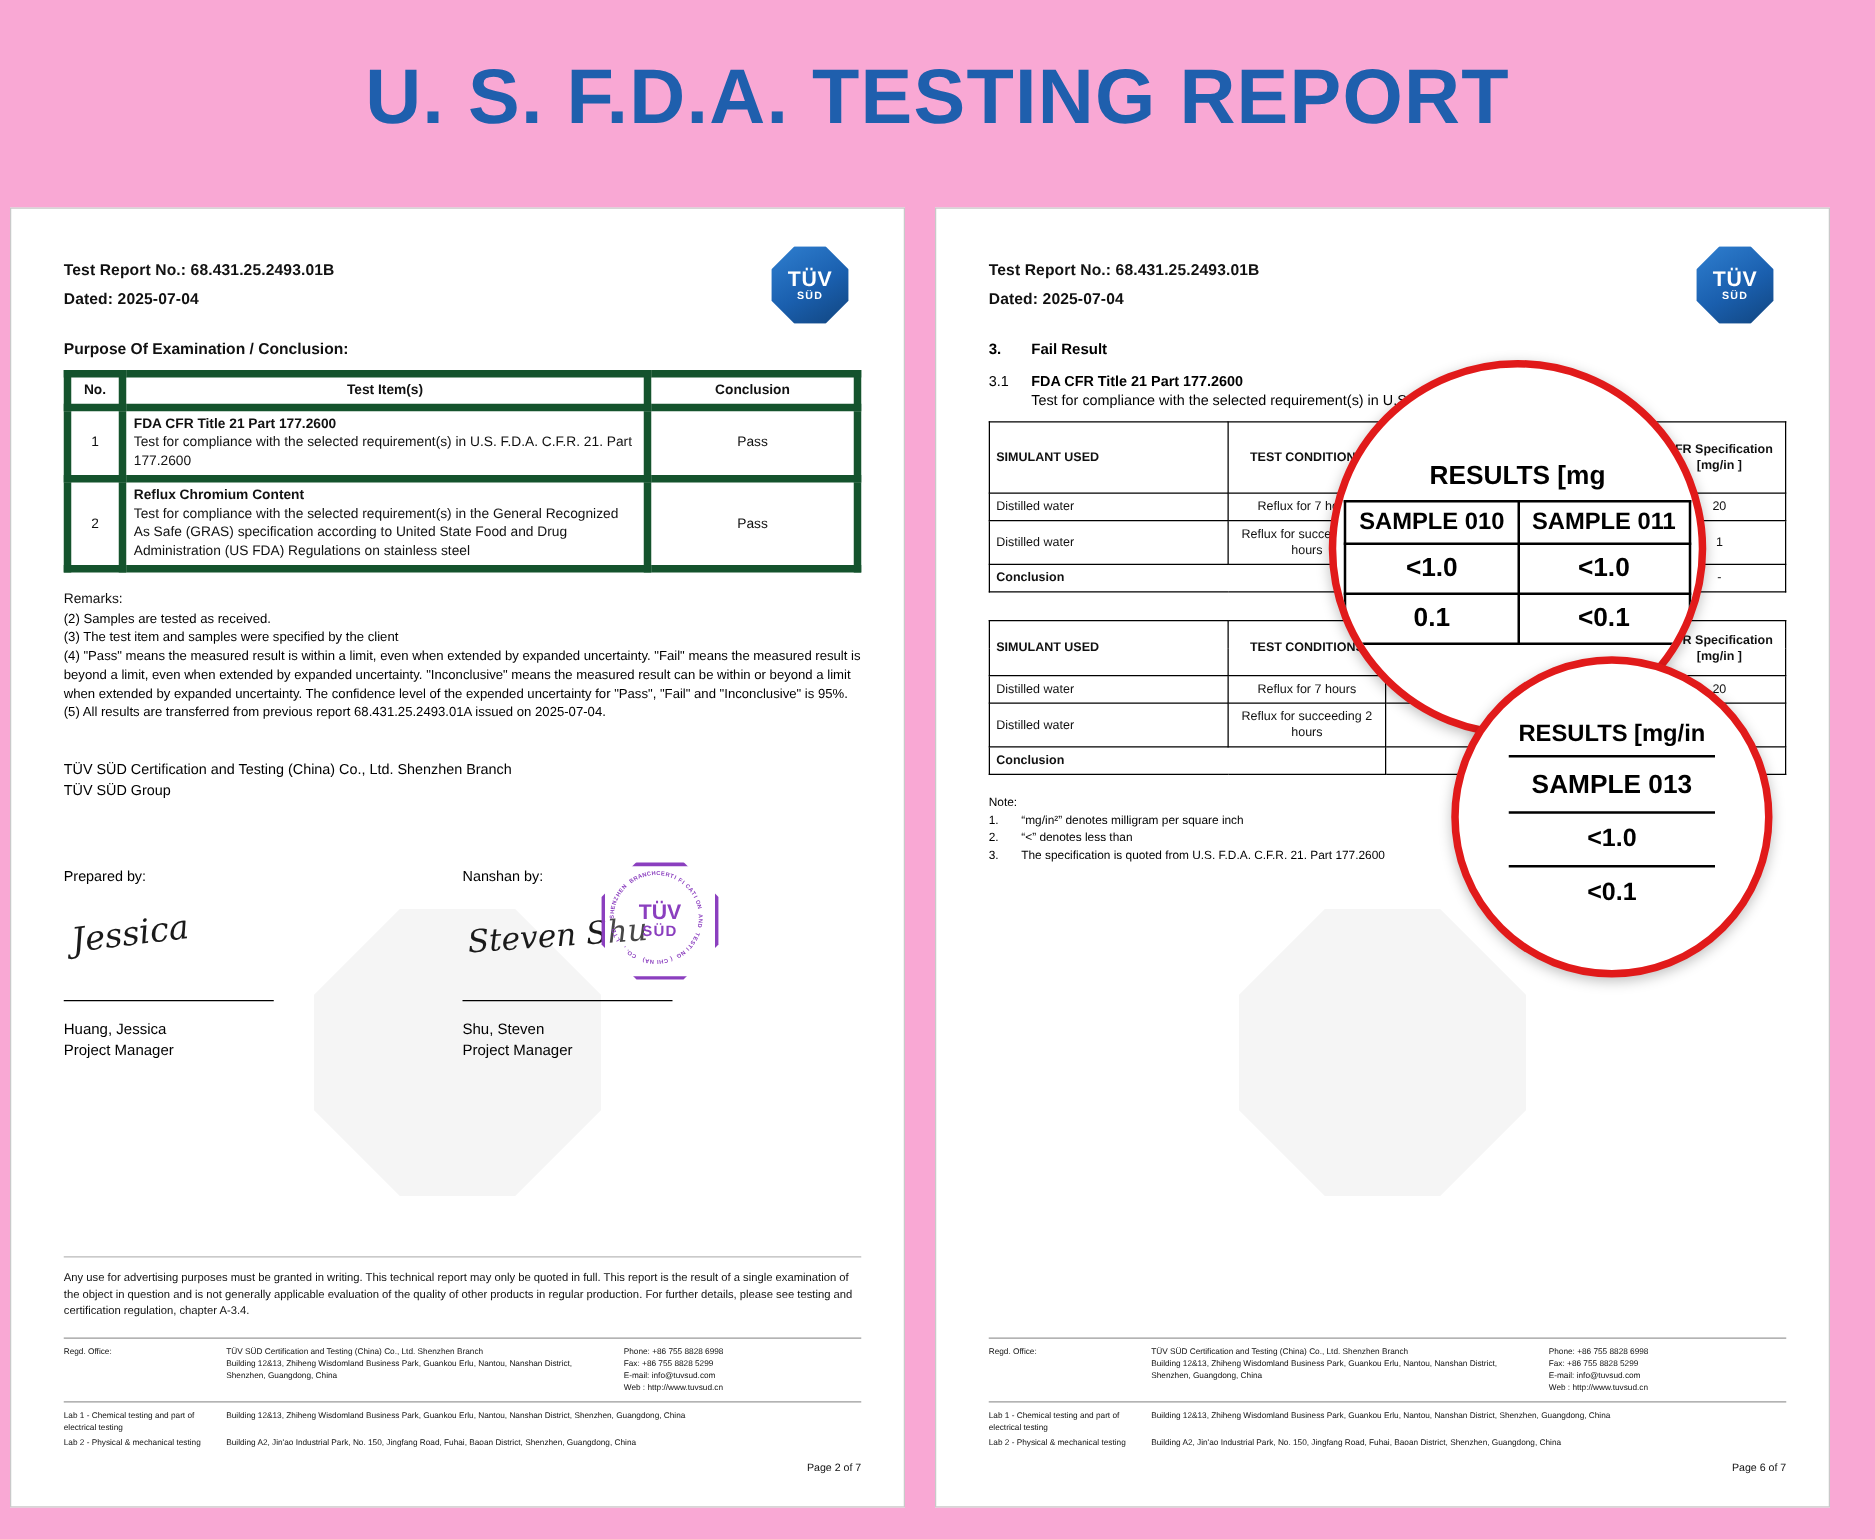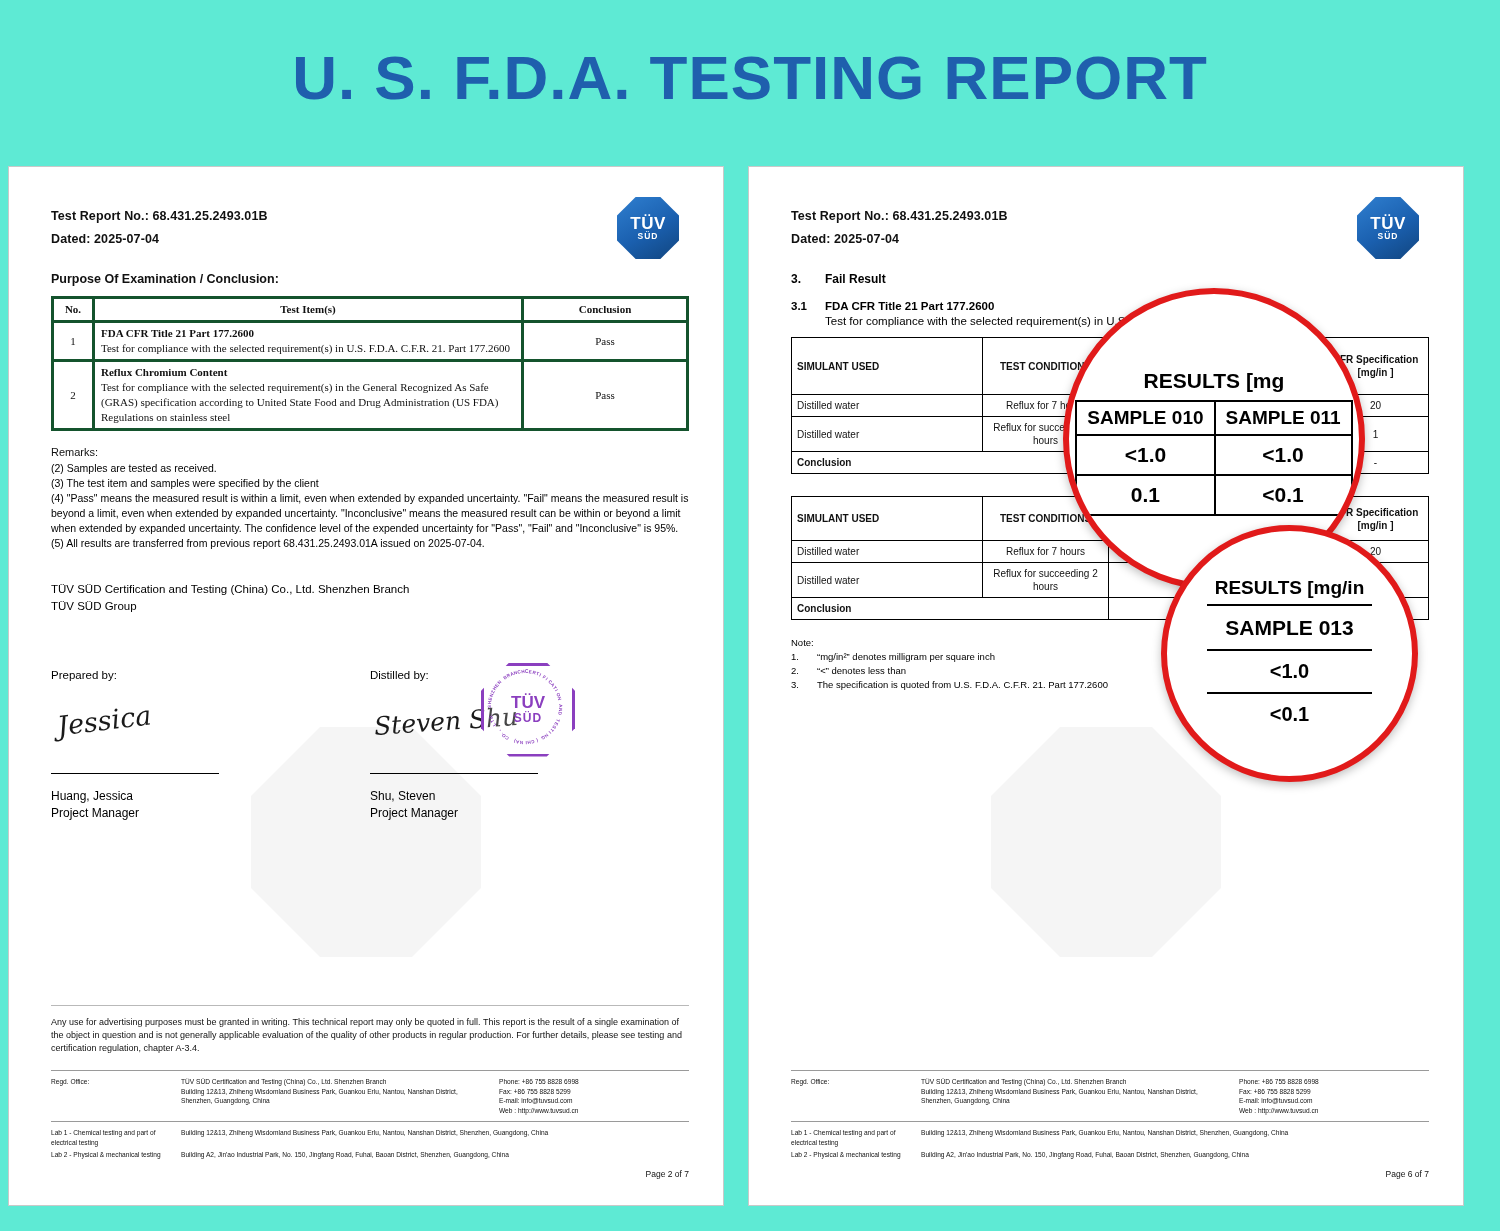--- a/index.html
+++ b/index.html
@@ -5,21 +5,21 @@
   html, body {
     margin: 0;
     padding: 0;
     background: #ffffff;
     font-family: "Liberation Sans", sans-serif;
   }
   #page {
     position: relative;
     width: 1500px;
     height: 1231px;
-    background: #5eead4;
+    background: #f9a8d4;
     overflow: hidden;
   }
 
   
   .banner {
     position: absolute;
     top: 0; left: 0;
     width: 1500px;
     height: 155px;
     display: flex;
@@ -129,25 +129,24 @@
   .small { font-size: 11px; color:#111; line-height: 15.5px; }
 
   
   table.doc {
     border-collapse: collapse;
     width: 100%;
     font-size: 11px;
     color: #111;
   }
   table.doc th, table.doc td {
-    border: 3px solid #14532d;
+    border: 6px solid #14532d;
     padding: 3px 6px;
     vertical-align: top;
     line-height: 15px;
-    font-family: Liberation Serif, serif;
   }
   table.doc th { font-weight: bold; text-align: center; }
   .c-no { width: 26px; text-align:center; vertical-align: middle !important; }
   .c-con { width: 150px; text-align:center; vertical-align: middle !important; }
   .b { font-weight: bold; }
 
   .remarks { margin-top: 14px; }
   .remarks .rl { font-size: 10.5px; line-height: 15px; }
 
   .company { margin-top: 30px; font-size: 11.5px; line-height: 17px; }
@@ -244,21 +243,21 @@
   .fc1 { width: 130px; }
   .fc2 { flex: 1; }
   .fc3 { width: 190px; }
   .fgap { height: 6px; }
   .page-no { text-align: right; font-size: 8.5px; margin-top: 10px; }
 
   
   .numrow { display:flex; font-size: 12px; font-weight: bold; margin-top: 26px;}
   .numrow .n { width: 34px; }
   .subrow { display:flex; font-size: 11.5px; margin-top: 14px;}
-  .subrow .n { width: 34px; font-weight:bold;}
+  .subrow .n { width: 34px; font-weight:normal;}
   .subrow .tx .b { font-weight:bold; display:block; margin-bottom:3px;}
 
   table.res {
     border-collapse: collapse;
     width: 100%;
     font-size: 10px;
     color: #111;
     margin-top: 10px;
   }
   table.res th, table.res td {
@@ -383,21 +382,21 @@
             <div class="sign-img">
               <div class="script">Jessica</div>
             </div>
             <div class="sign-line"></div>
             <div class="sign-name">
               <div>Huang, Jessica</div>
               <div>Project Manager</div>
             </div>
           </div>
           <div class="sign-col">
-            <div class="sign-label">Distilled by:</div>
+            <div class="sign-label">Nanshan by:</div>
             <div class="sign-img">
               <div class="script2">Steven Shu</div>
             </div>
             <div class="sign-line"></div>
             <div class="sign-name">
               <div>Shu, Steven</div>
               <div>Project Manager</div>
             </div>
           </div>
 

